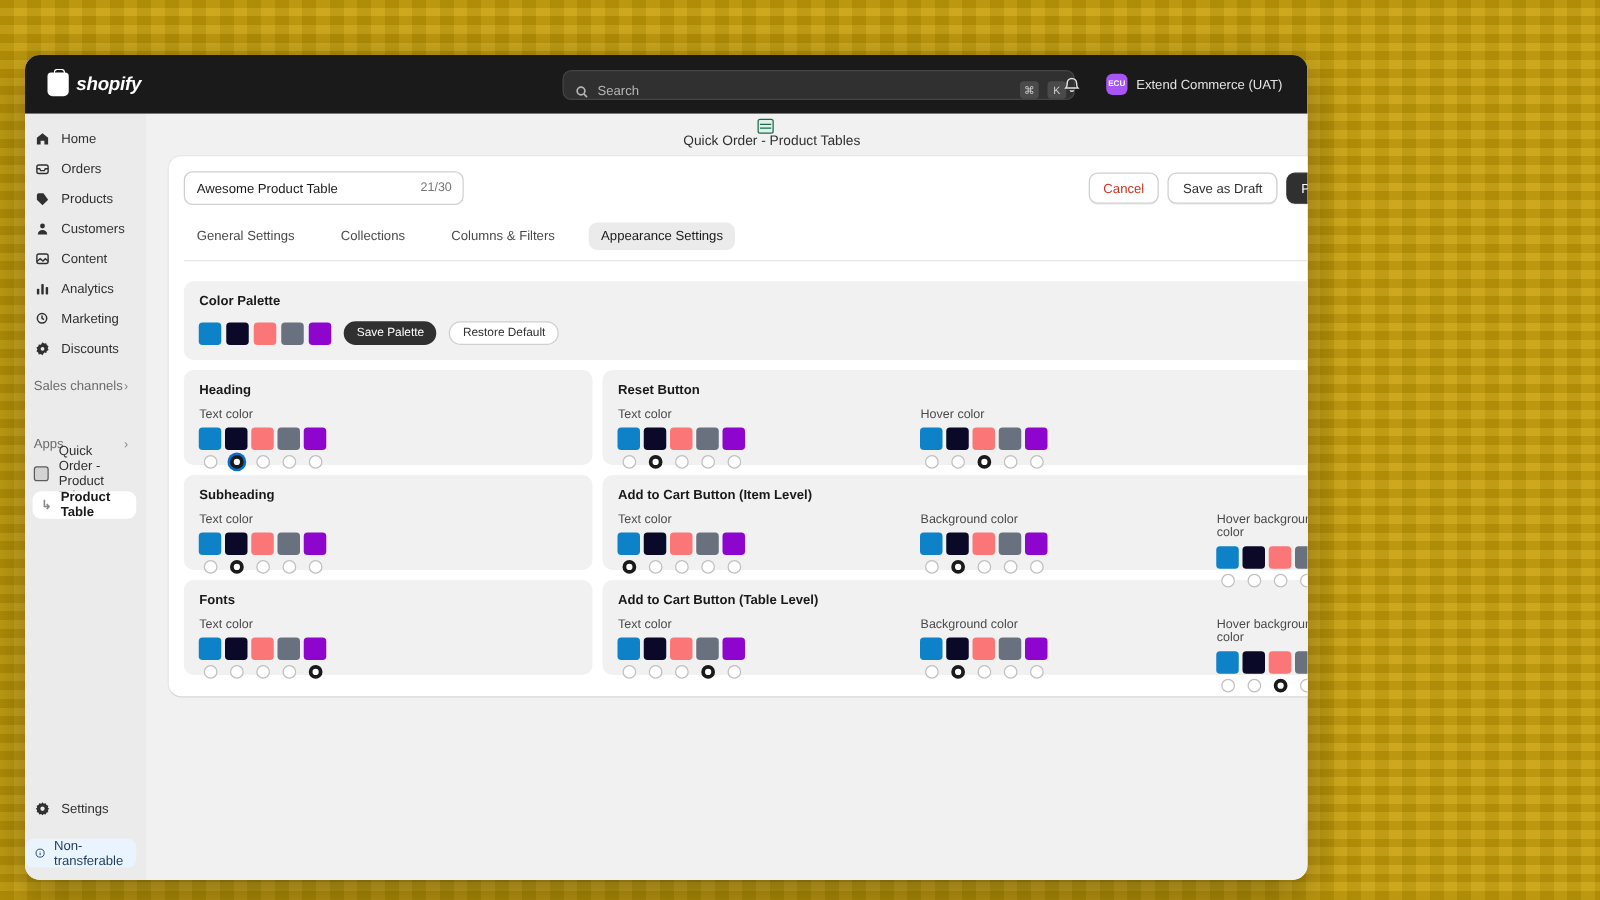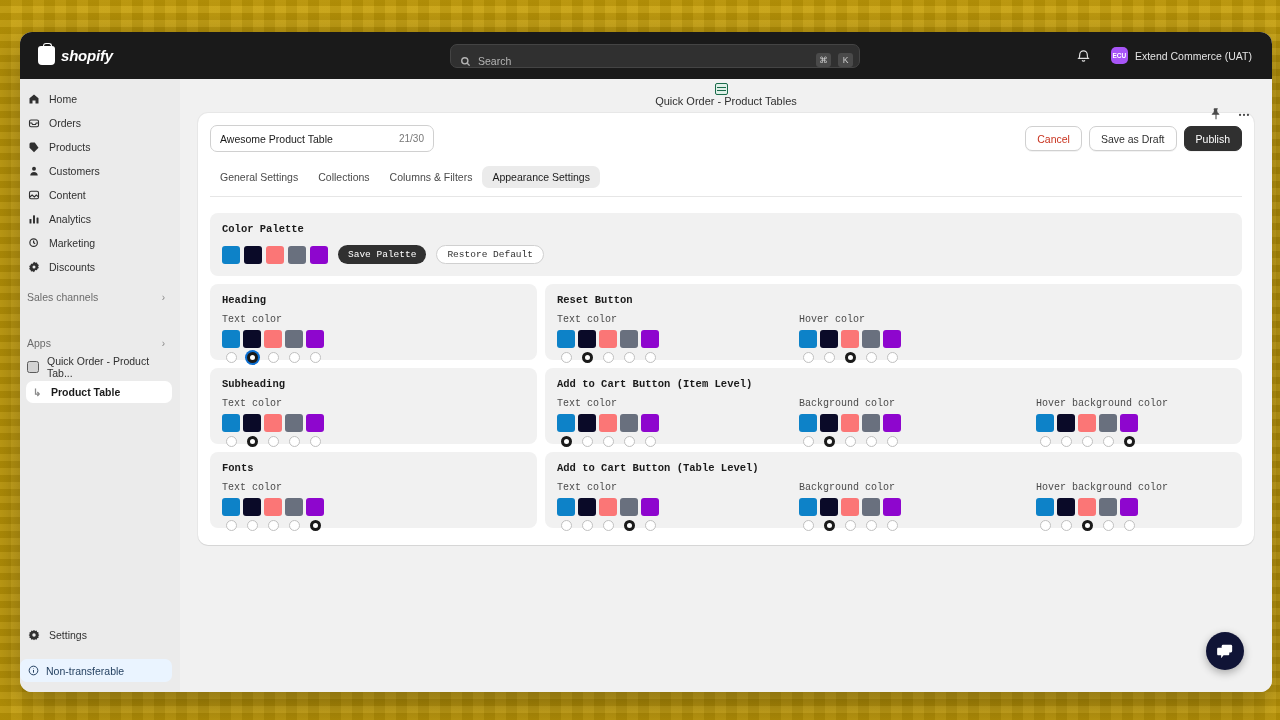--- a/index.html
+++ b/index.html
@@ -9,22 +9,22 @@
     overflow: hidden;
   }
   body {
     background: #c8a008;
     background-image:
       repeating-linear-gradient(0deg, rgba(0,0,0,.07) 0 7px, rgba(255,255,255,.05) 7px 14px),
       repeating-linear-gradient(90deg, rgba(0,0,0,.06) 0 11px, rgba(255,255,255,.04) 11px 22px);
     position: relative;
   }
   .browser {
-    position: absolute; left: 20px; top: 32px;
-    width: 1252px; height: 660px;
+    position: absolute; left: 20px; top: 44px;
+    width: 1026px; height: 660px;
     background: #f1f1f1;
     border-radius: 12px;
     overflow: hidden;
     box-shadow: 0 10px 36px rgba(0,0,0,.35);
   }
 
   
   .topbar {
     height: 47px; background: #1a1a1a;
     display: flex; align-items: center; position: relative;
@@ -143,28 +143,28 @@
   .btns { margin-left: auto; display: flex; gap: 7px; }
   .btn {
     height: 25px; padding: 0 11px; border-radius: 7px; font-size: 10.5px;
     display: flex; align-items: center; cursor: pointer; font-weight: 500;
     border: 1px solid #d0d0d0; background: #fff; color: #303030;
     box-shadow: 0 1px 0 rgba(0,0,0,.05);
   }
   .btn.danger { color: #c9331f; margin-left: 40px; }
   .btn.primary { background: #303030; color: #fff; border-color: #303030; }
 
-  .tabs { display: flex; gap: 0; margin: 14px 0 0 0; padding-bottom: 8px; border-bottom: 1px solid #e6e6e6; }
+  .tabs { display: flex; gap: 17px; margin: 14px 0 0 0; padding-bottom: 8px; border-bottom: 1px solid #e6e6e6; }
   .tab {
     font-size: 10.5px; color: #4a4a4a; padding: 5px 10px;
     border-radius: 7px; cursor: pointer;
   }
   .tab.active { background: #ebebeb; color: #1a1a1a; font-weight: 500; }
 
-  .panel { padding-top: 16px; font-family: Liberation Mono, monospace; }
+  .panel { padding-top: 16px; }
   .sect {
     background: #f1f1f1; border-radius: 8px; padding: 10px 12px 12px 12px;
   }
   .sect-title { font-size: 10.5px; font-weight: bold; color: #1a1a1a; }
   .palette-row { display: flex; align-items: center; gap: 10px; margin-top: 10px; }
   .sw-strip { display: flex; gap: 4px; }
   .sw { width: 18px; height: 18px; border-radius: 3px; cursor: pointer; }
   .pal-btn {
     height: 19px; padding: 0 10px; border-radius: 10px;
     font-size: 9.5px; display: flex; align-items: center; cursor: pointer; font-weight: 500;

